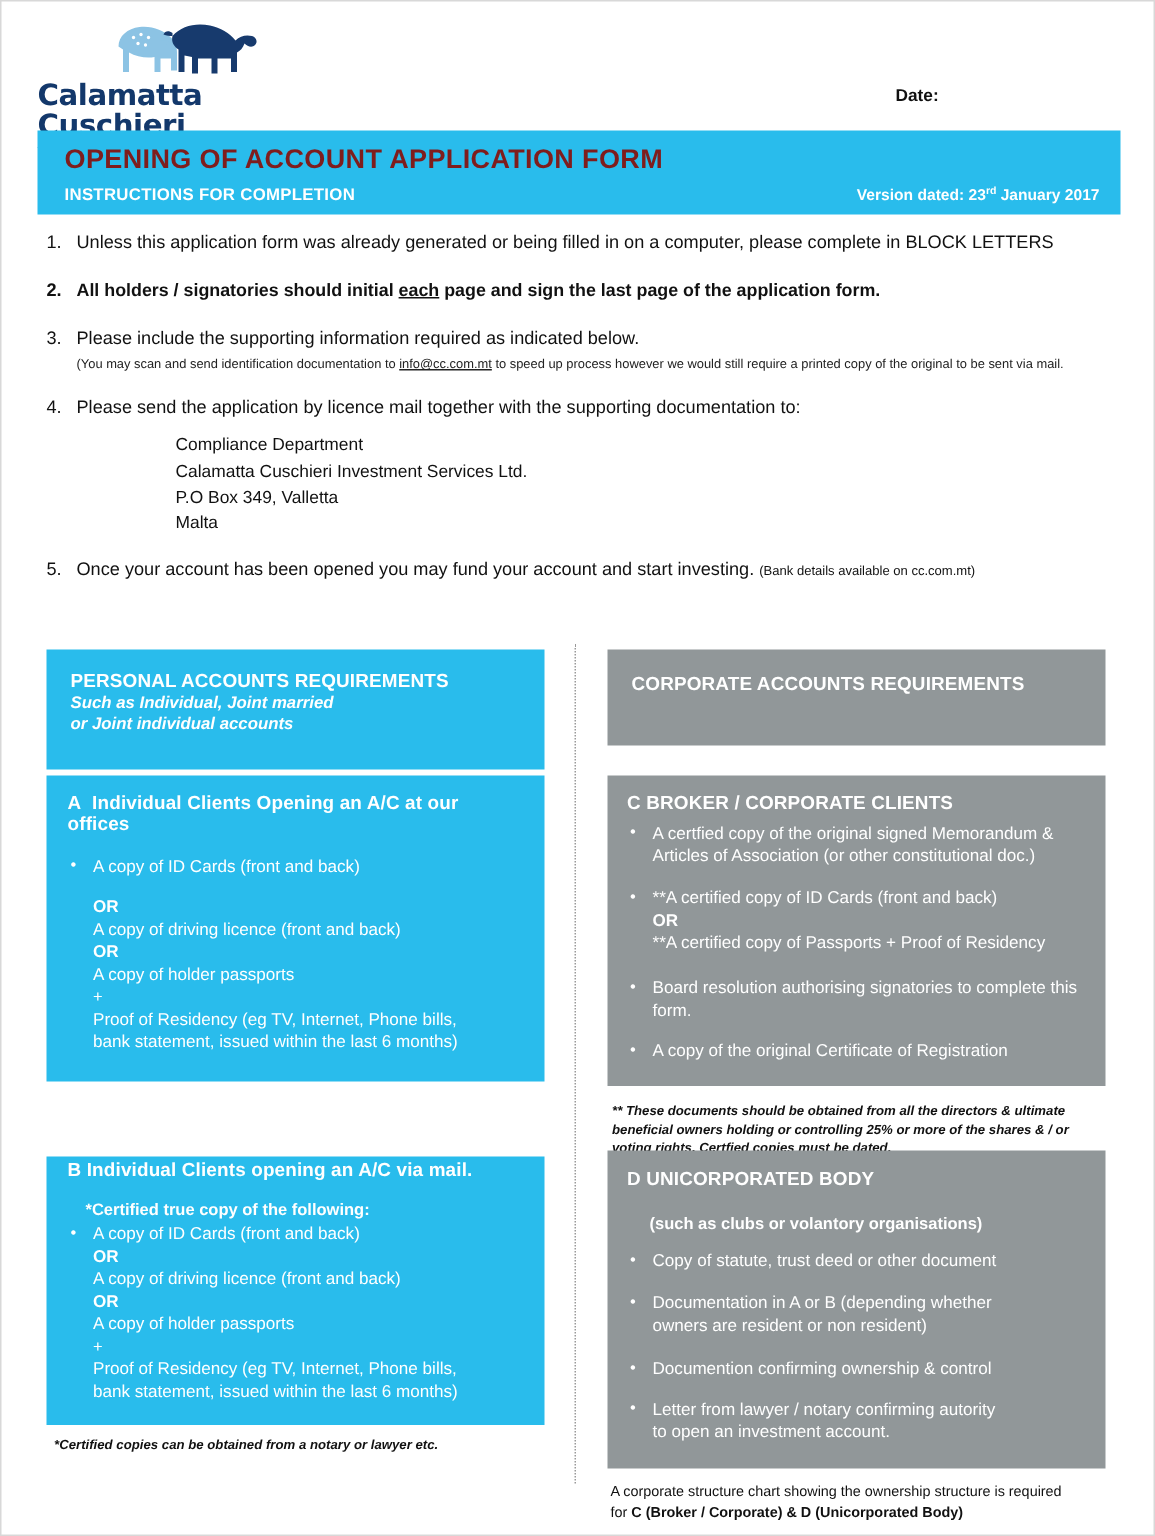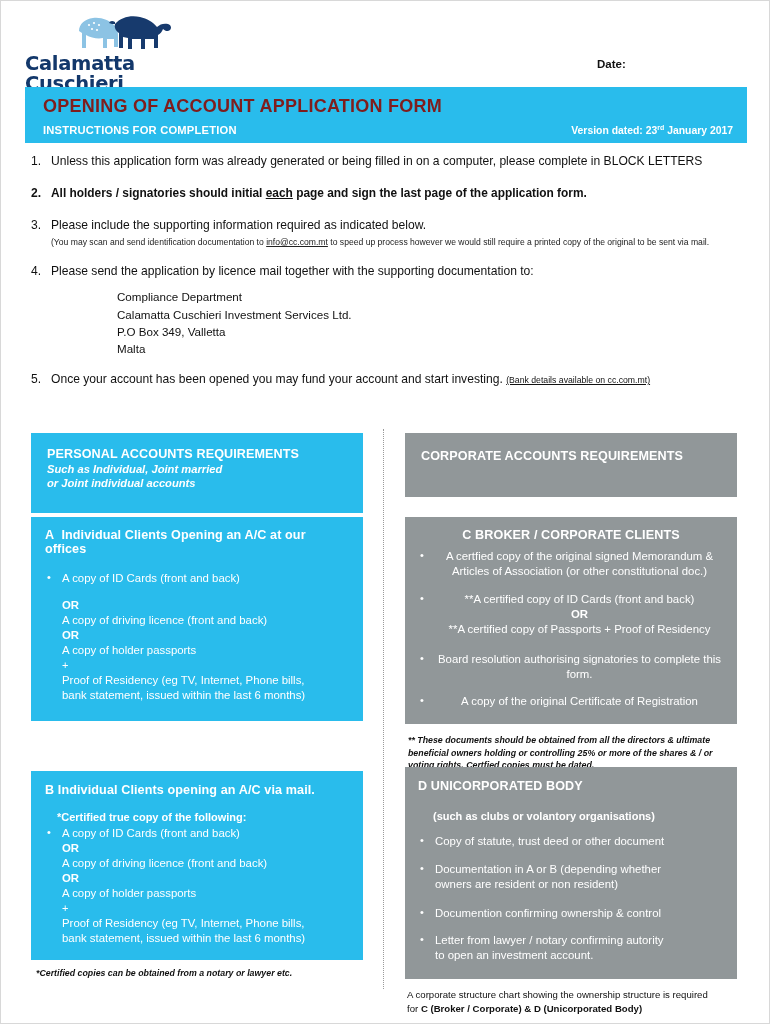--- a/index.html
+++ b/index.html
@@ -124,21 +124,21 @@
     margin-top: 3px;
   }
   .sub-note .uline { text-decoration: underline; }
   .addr-block {
     padding-left: 86px;
     font-size: 11.6px;
     line-height: 1.48;
     color: #111;
     margin-top: 9px;
   }
-  .inline-small { font-size: 8.7px; text-decoration: underline; }
+  .inline-small { font-size: 8.7px; }
   .assist {
     font-size: 9.7px;
     font-style: italic;
     color: #111;
     padding-left: 8px;
   }
 
   
   .divider {
     position: absolute;
@@ -314,21 +314,21 @@
         <div class="line or">OR</div>
         <div class="line">A copy of holder passports</div>
         <div class="line plus">+</div>
         <div class="line">Proof of Residency (eg TV, Internet, Phone bills,</div>
         <div class="line">bank statement, issued within the last 6 months)</div>
       </div>
     </div>
   </div>
 
   <div class="col col-left" style="top:770px;">
-    <div class="panel panel-blue" style="padding:12px 14px 14px 14px;">
+    <div class="panel panel-blue" style="padding:2px 14px 14px 14px;">
       <div class="sec-title">
         <span>B</span>&nbsp;<span>Individual Clients opening an A/C via mail.</span>
       </div>
       <div class="sec-title-sub" style="margin-top:14px; padding-left:12px;">*Certified true copy of the following:</div>
       <ul class="items" style="margin-top:3px;">
         <li>A copy of ID Cards  (front and back)</li>
       </ul>
       <div style="padding-left:17px;">
         <div class="line or">OR</div>
         <div class="line">A copy of driving licence (front and back)</div>
@@ -342,21 +342,21 @@
     <div class="footnote" style="margin-top:7px; padding-left:5px;">*Certified copies can be obtained from a notary or lawyer etc.</div>
   </div>
 
   <div class="col col-right" style="top:432px;">
     <div class="panel panel-gray" style="padding:16px 16px 34px 16px;">
       <div class="banner-head">CORPORATE ACCOUNTS REQUIREMENTS</div>
     </div>
   </div>
 
   <div class="col col-right" style="top:516px;">
-    <div class="panel panel-gray" style="padding:11px 13px 15px 13px;text-align:center;">
+    <div class="panel panel-gray" style="padding:11px 13px 15px 13px;">
       <div class="sec-title">
         <span>C</span>&nbsp;<span>BROKER / CORPORATE CLIENTS</span>
       </div>
       <ul class="items" style="margin-top:7px;">
         <li>
           <span>A certfied copy of the original signed Memorandum &amp;</span><br>
           <span>Articles of Association (or other constitutional doc.)</span>
         </li>
         <li style="margin-top:13px;">
           <span>**A certified copy of ID Cards  (front and back)</span><br>

